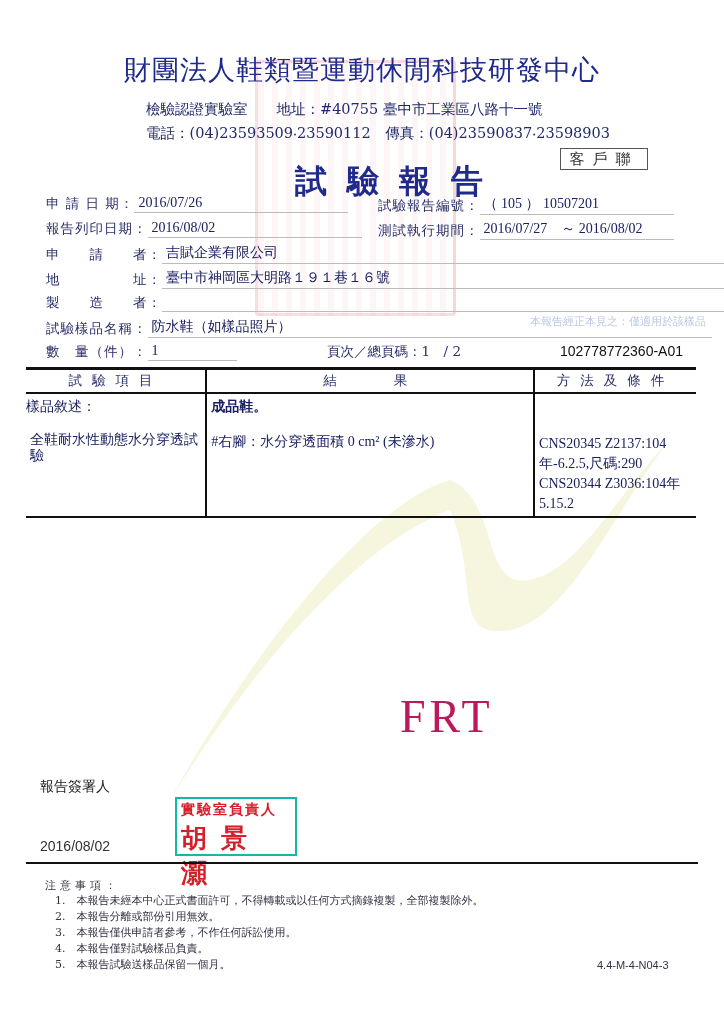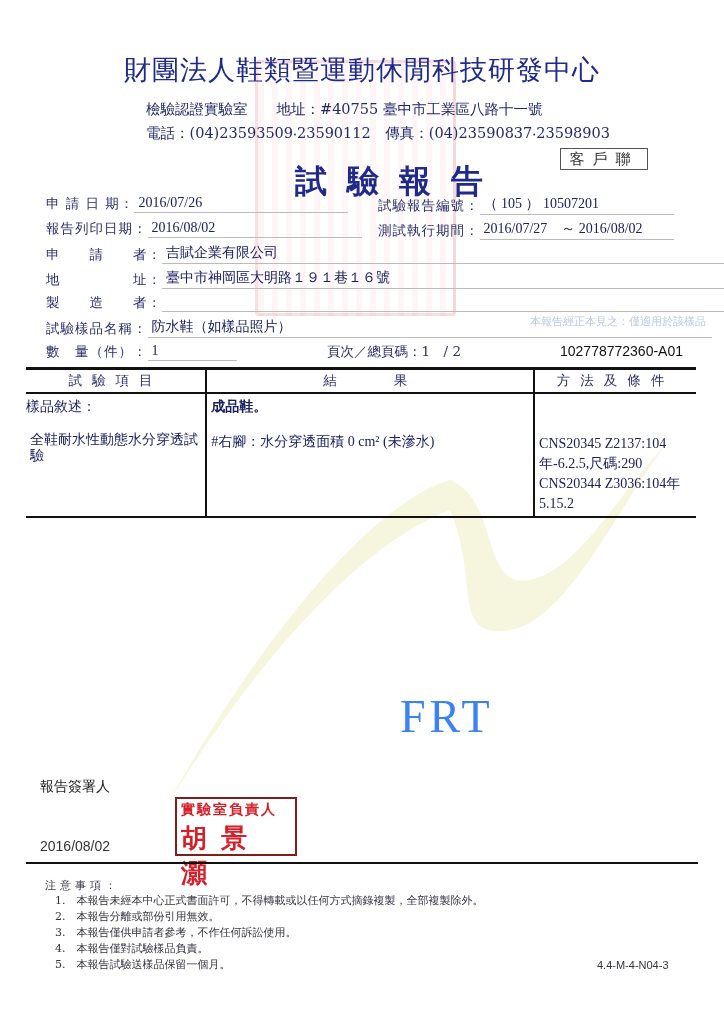--- a/index.html
+++ b/index.html
@@ -1,39 +1,39 @@
 <!DOCTYPE html>
 <html><head>
 <meta charset="utf-8">
 <style>
   html,body{margin:0;padding:0;background:#ffffff;}
   body{width:724px;height:1024px;position:relative;overflow:hidden;font-family:"DejaVu Serif",serif;color:#1a1a2e;}
   
   .wm-stamp{position:absolute;left:255px;top:60px;width:195px;height:250px;border:3px solid rgba(220,80,90,0.18);background:repeating-linear-gradient(90deg,rgba(220,90,100,0.06) 0 6px,rgba(255,255,255,0) 6px 14px);border-radius:4px;}
   .wm-swoosh{position:absolute;left:150px;top:380px;width:520px;height:420px;}
-  .wm-frt{position:absolute;left:400px;top:690px;font-family:"Liberation Serif",serif;font-size:46px;color:#3b82f6;letter-spacing:4px;}
+  .wm-frt{position:absolute;left:400px;top:690px;font-family:"Liberation Serif",serif;font-size:46px;color:#be185d;letter-spacing:4px;}
   .org-title{position:absolute;left:0;width:724px;top:52px;text-align:center;font-family:"DejaVu Sans",sans-serif;font-size:27px;color:#1f2a8a;letter-spacing:1px;}
   .hdr-line{position:absolute;font-size:14.5px;color:#222a6b;white-space:pre;}
   .client-box{position:absolute;left:560px;top:148px;width:86px;height:20px;border:1px solid #555;font-size:15px;color:#333;text-align:center;line-height:20px;letter-spacing:8px;}
   .report-title{position:absolute;left:295px;top:160px;font-size:32px;color:#1f2a8a;letter-spacing:20px;font-weight:bold;}
   .field{position:absolute;font-size:13.5px;display:flex;align-items:flex-end;}
   .field .lbl{color:#2a2f6a;white-space:pre;letter-spacing:1px;margin-left:16px;}
   .field .val{font-family:"Liberation Serif",serif;font-size:14px;color:#1b2060;border-bottom:1px solid #bbb;padding-left:4px;padding-bottom:1px;white-space:pre;}
   .page-info{position:absolute;left:327px;top:343px;font-size:13.5px;color:#2a2f6a;white-space:pre;}
   .doc-no{position:absolute;left:560px;top:343px;font-family:"Liberation Sans",sans-serif;font-size:14px;color:#111;}
   table.results{position:absolute;left:26px;top:367px;width:670px;border-collapse:collapse;font-size:13.5px;}
   table.results th{border-top:3px solid #111;border-bottom:2px solid #111;height:20px;font-weight:normal;color:#2a2f6a;letter-spacing:10px;}
   table.results td{vertical-align:top;font-family:"Liberation Serif",serif;color:#1b2060;font-size:14px;}
   table.results tr.last td{border-bottom:2px solid #111;}
   table.results .c1{width:168px;border-right:2px solid #111;}
   table.results .c2{width:312px;border-right:2px solid #111;}
   .signer{position:absolute;left:40px;top:778px;font-family:"Liberation Serif",serif;font-size:14px;color:#222;}
   .sign-date{position:absolute;left:40px;top:838px;font-family:"Liberation Sans",sans-serif;font-size:14px;color:#333;}
   .sign-line{position:absolute;left:26px;top:862px;width:672px;border-top:2px solid #111;}
-  .seal{position:absolute;left:175px;top:797px;width:118px;height:55px;border:2px solid #7f1d1d;color:#d4202a;font-weight:bold;}
+  .seal{position:absolute;left:175px;top:797px;width:118px;height:55px;border:2px solid #14b8a6;color:#d4202a;font-weight:bold;}
   .seal .top{position:absolute;left:4px;top:2px;font-size:14px;letter-spacing:2px;}
   .seal .bot{position:absolute;left:4px;top:22px;font-size:26px;letter-spacing:14px;}
   .notes-h{position:absolute;left:45px;top:878px;font-size:11px;color:#334;letter-spacing:4px;}
   .note{position:absolute;left:55px;font-size:11px;color:#334;white-space:pre;}
   .form-code{position:absolute;left:597px;top:959px;font-family:"Liberation Sans",sans-serif;font-size:11px;color:#334;}
   .faint-stamp{position:absolute;left:530px;top:314px;font-size:11px;color:#b9c8e2;}
 </style>
 </head>
 <body>
 

